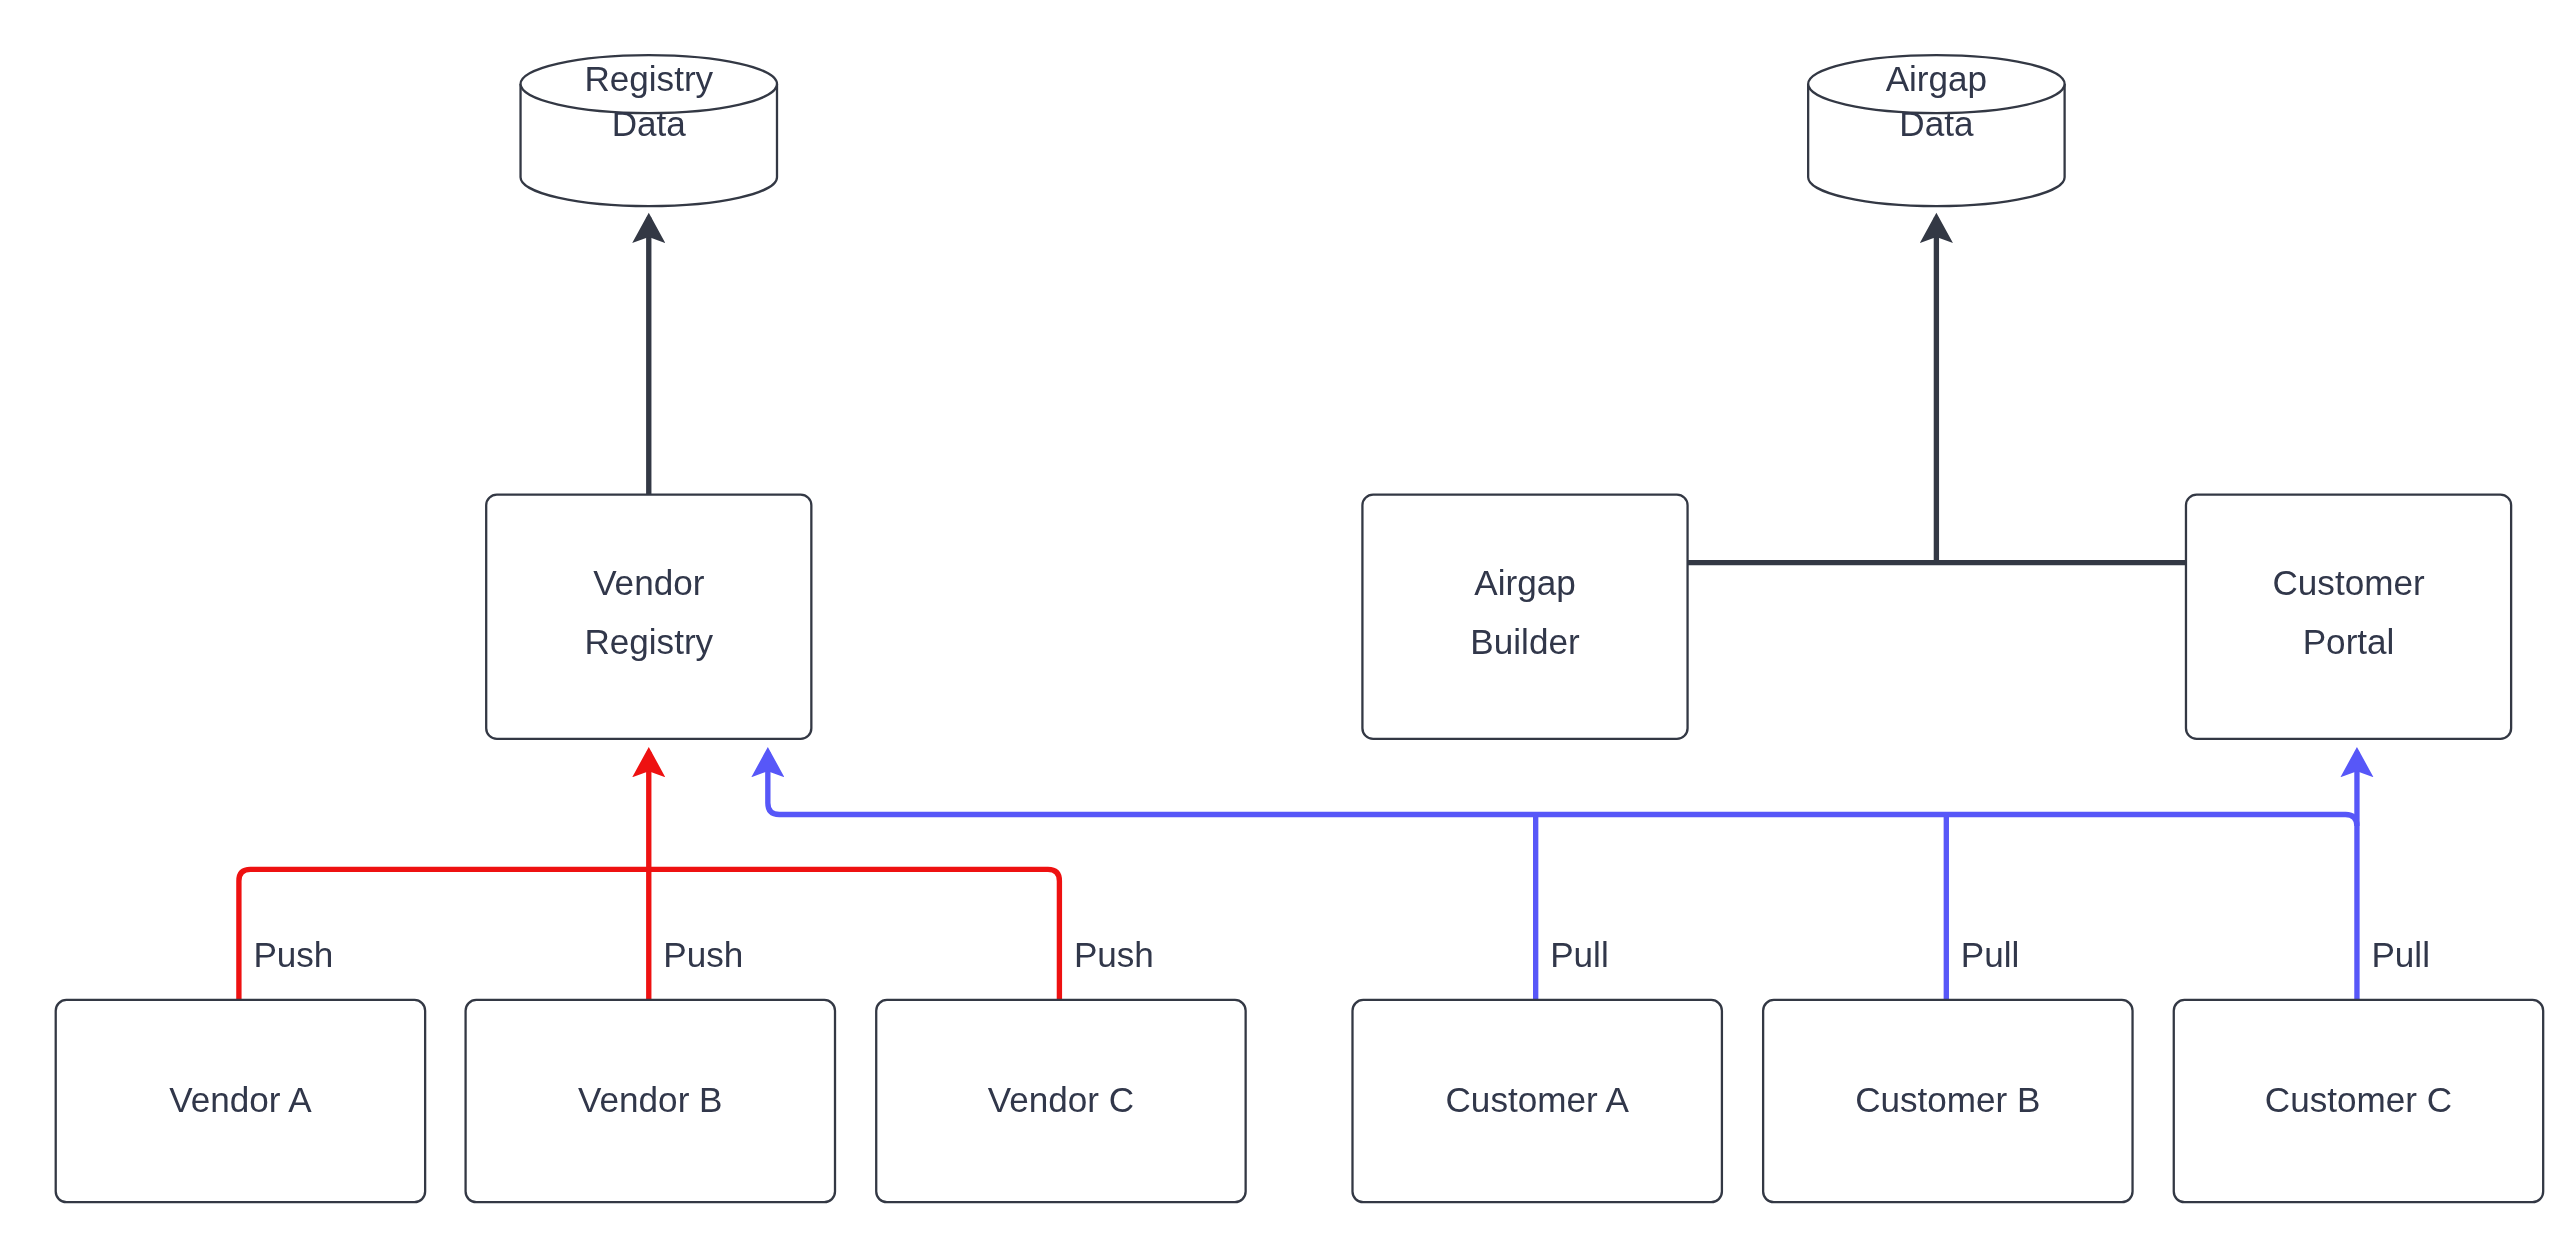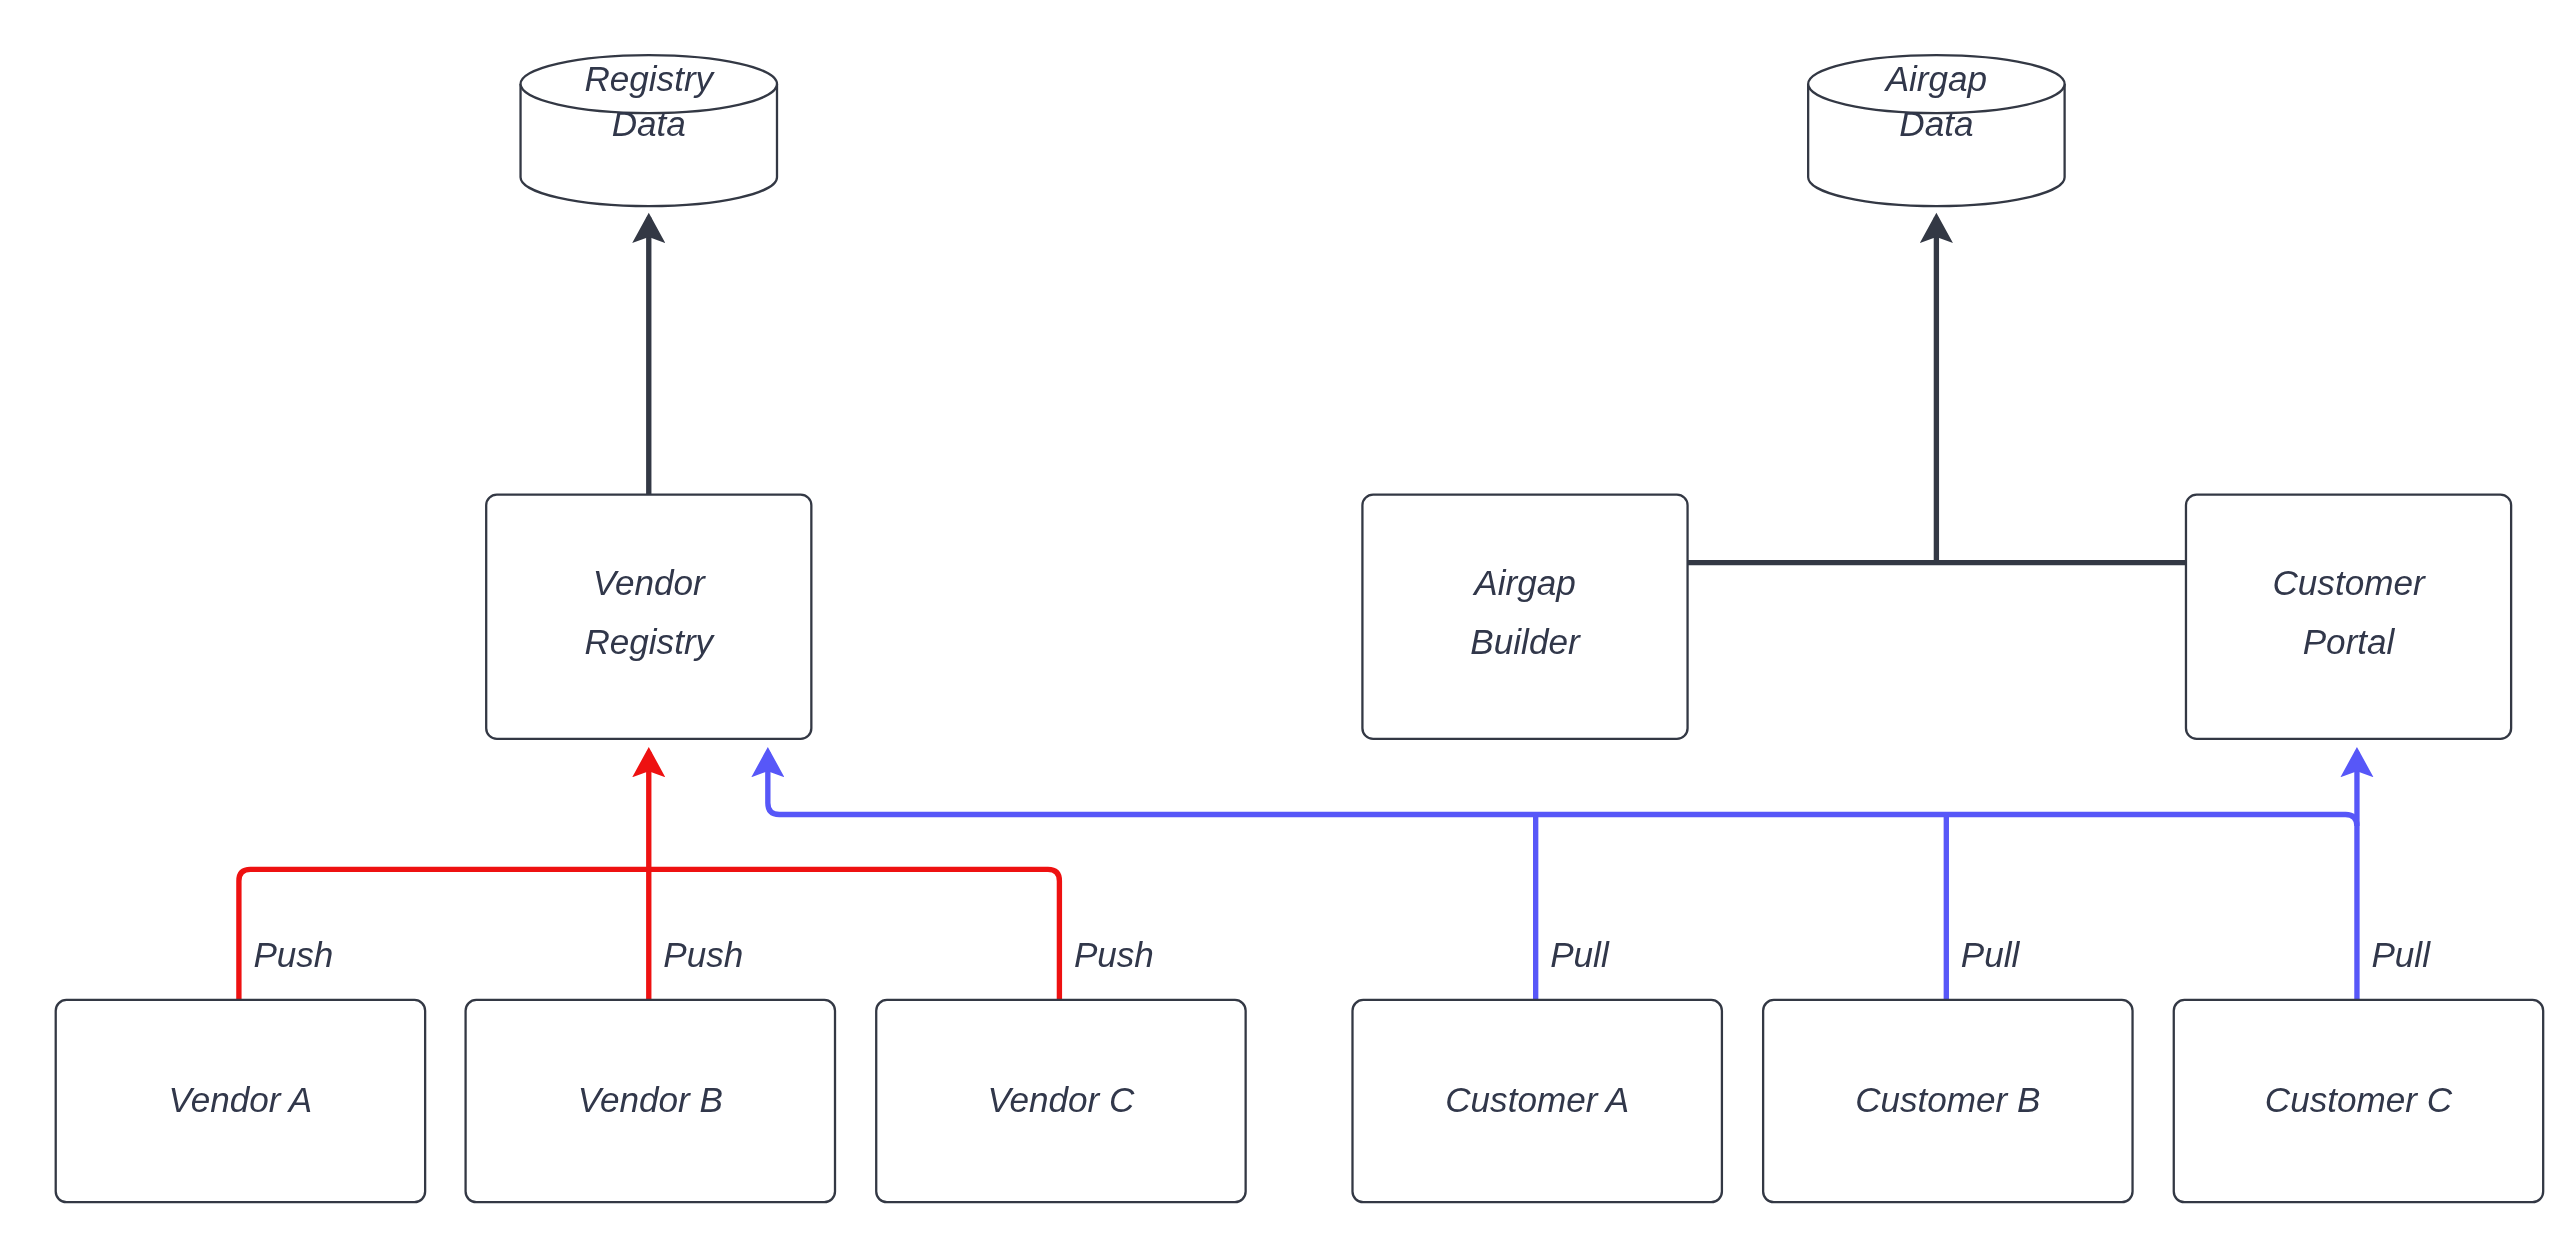--- a/index.html
+++ b/index.html
@@ -11,21 +11,20 @@
     width: 2576px;
     height: 1258px;
     overflow: hidden;
     font-family: "Liberation Sans", sans-serif;
   }
   #diagram-root {
     position: relative;
     width: 2576px;
     height: 1258px;
     background: #ffffff;
-    font-style: italic;
   }
   svg.canvas {
     display: block;
     width: 2576px;
     height: 1258px;
   }
   .node-shape {
     fill: #ffffff;
     stroke: #333844;
     stroke-width: 3;

